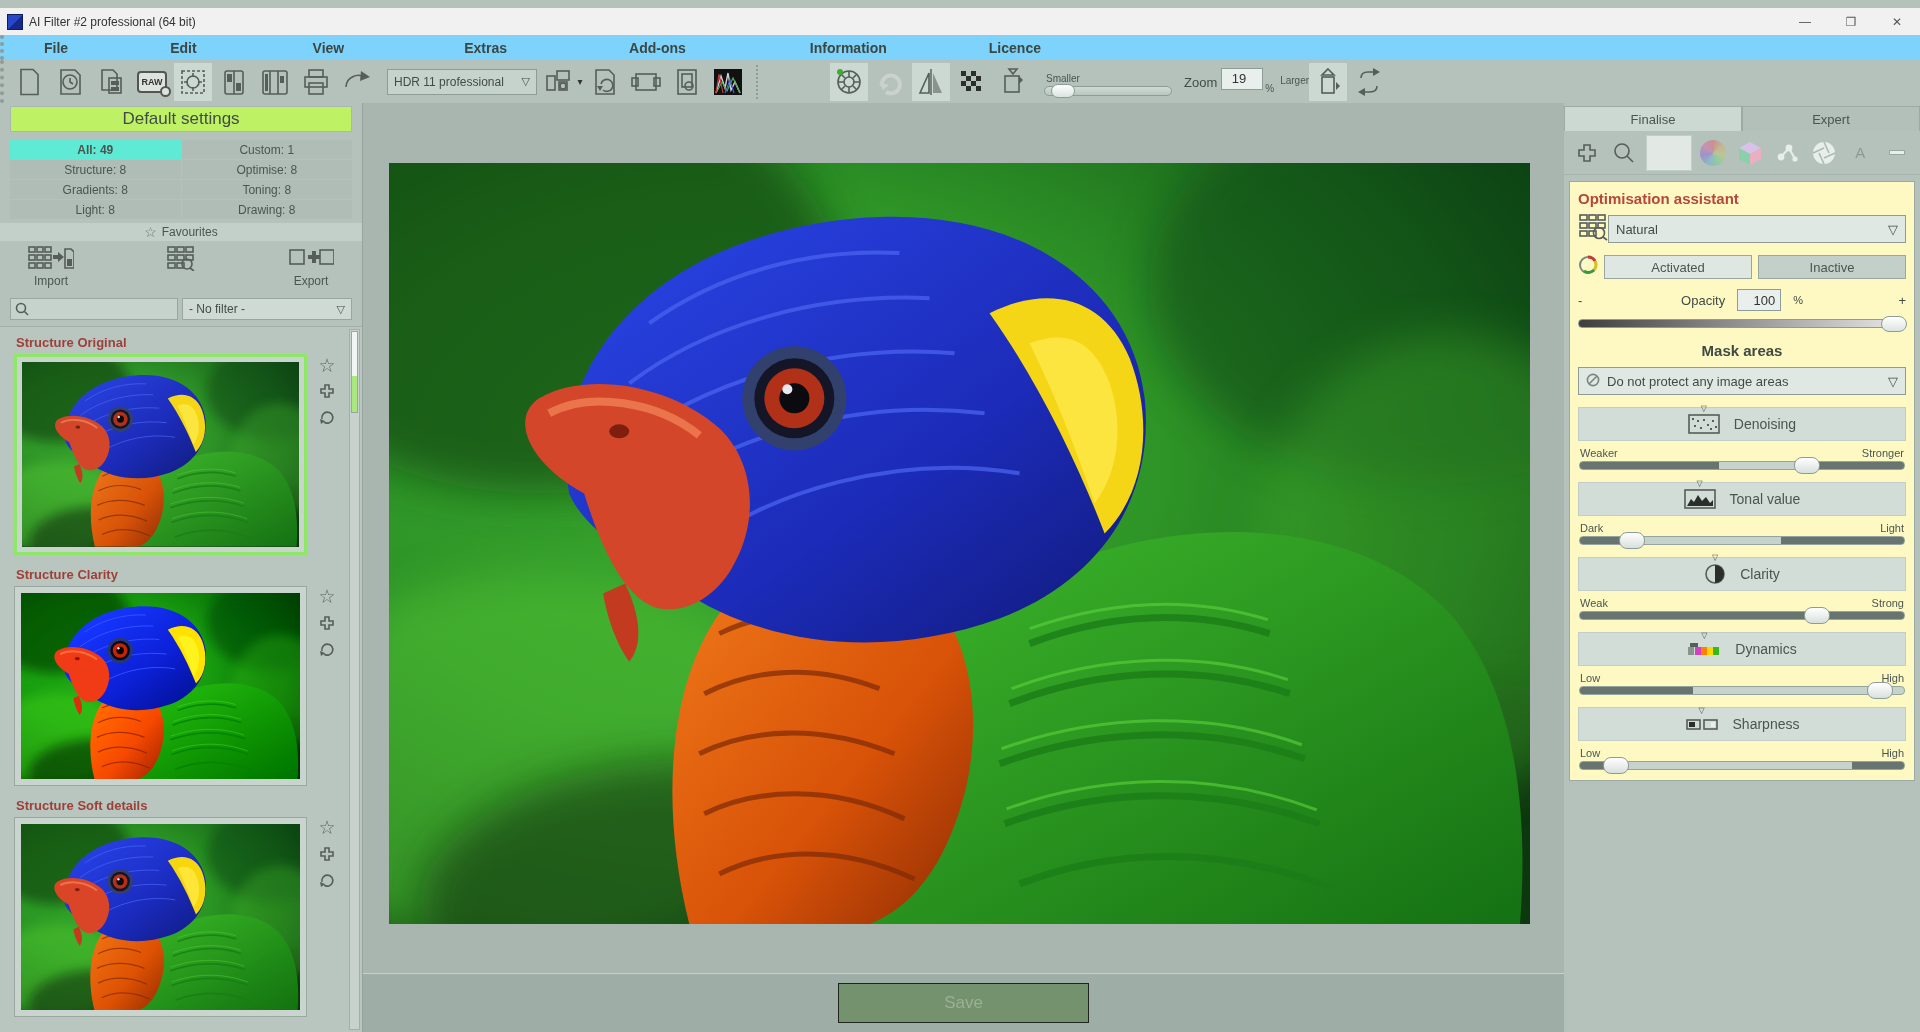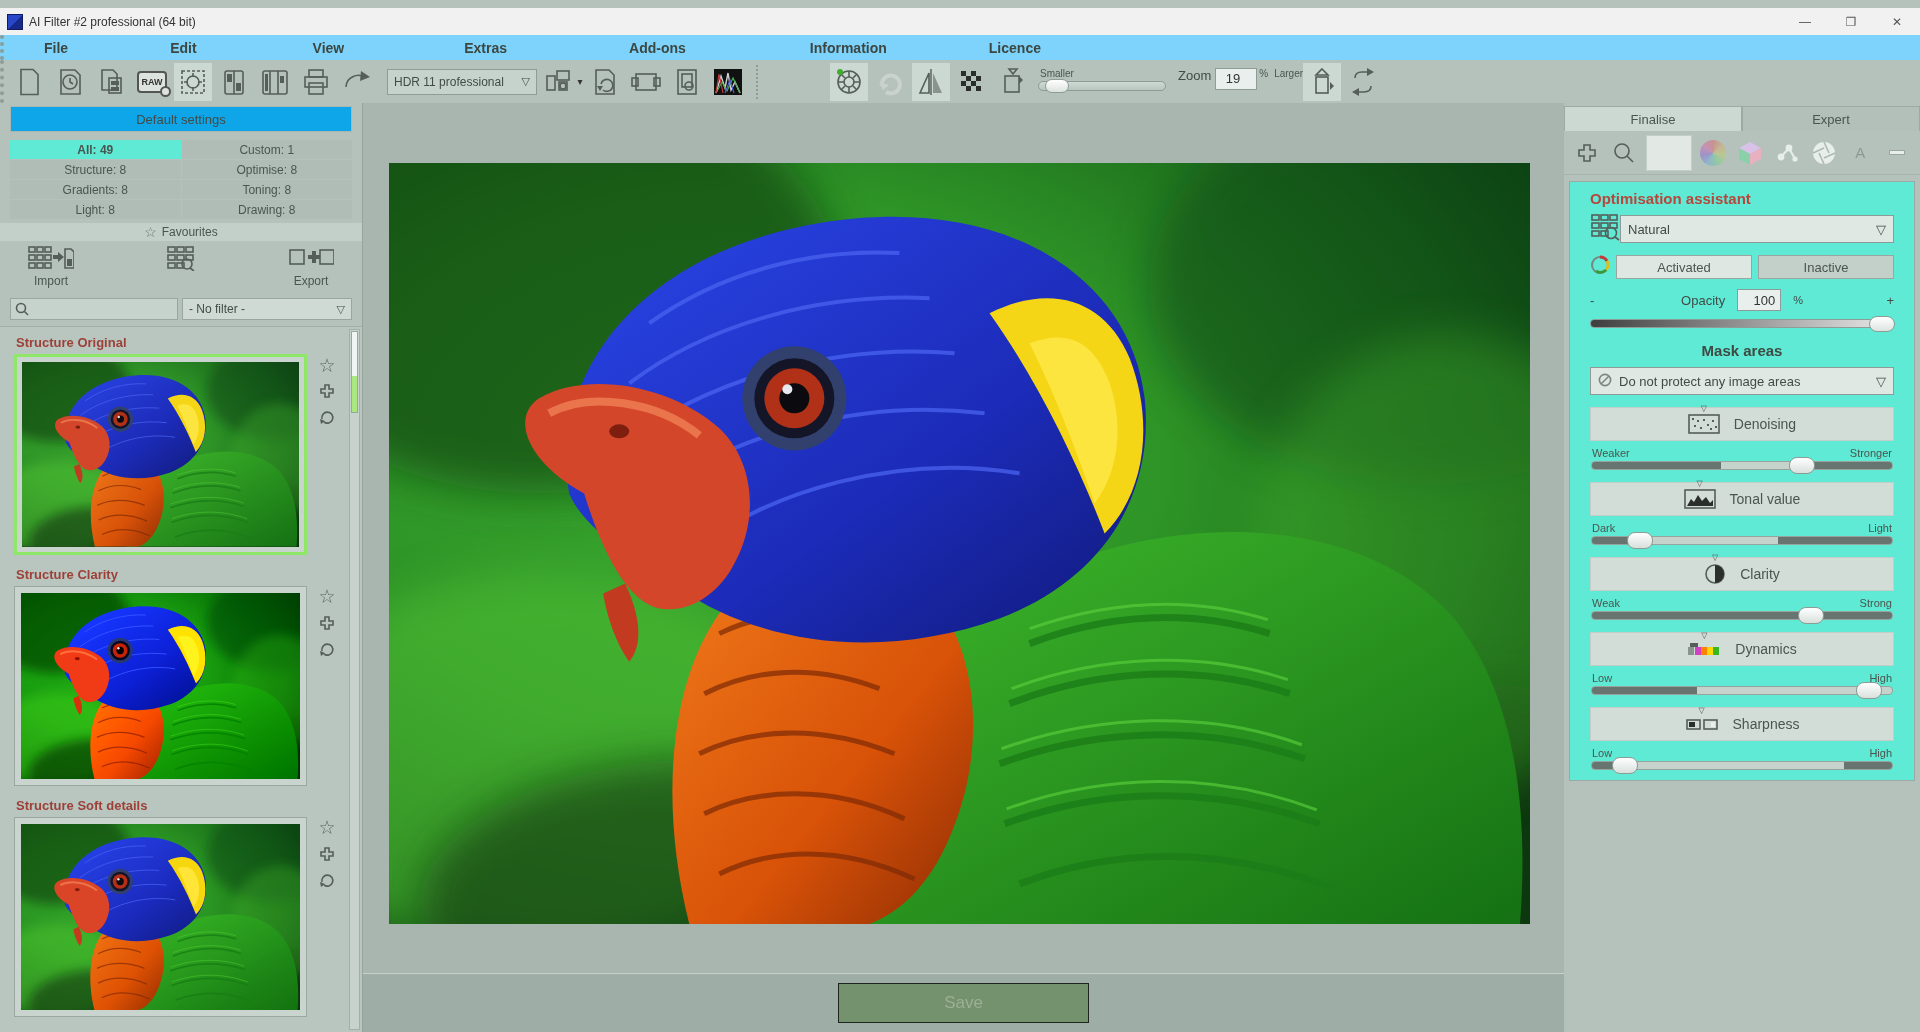--- a/index.html
+++ b/index.html
@@ -29,35 +29,35 @@
   .toolbar { height:43px; background:#b5c2bc; display:flex; align-items:center; border-left:4px dotted #8d9c96; padding-left:6px; flex:0 0 auto; }
   .tb-btn { width:38px; height:38px; display:flex; align-items:center; justify-content:center; margin-right:3px; }
   .tb-btn.sel { background:#ccd8d2; }
   .tb-btn svg { display:block; }
   .tb-sep { width:0; height:34px; border-left:2px dotted #8d9c96; margin:0 6px; }
   .preset-select { width:150px; height:26px; background:#c6d2cc; border:1px solid #8d9c96; display:flex; align-items:center; font-size:12px; color:#414c47; padding:0 6px; margin:0 8px; }
   .preset-select .caret { margin-left:auto; font-size:11px; color:#414c47; }
   .raw-box { width:30px; height:22px; border:2px solid #555; border-radius:4px; background:#ddе3; background:#dde4e0; font-size:9px; font-weight:bold; color:#333; display:flex; align-items:center; justify-content:center; position:relative; }
   .raw-gear { position:absolute; right:-6px; bottom:-6px; width:11px; height:11px; border:2px solid #555; border-radius:50%; background:#dde4e0; }
   .tb-caret { font-size:10px; color:#333; margin-left:2px; }
-  .zoomctl { display:flex; align-items:flex-start; margin-left:3px; }
+  .zoomctl { display:flex; align-items:flex-end; margin-left:9px; }
   .zoom-colL { display:flex; flex-direction:column; align-items:flex-start; }
   .lbl-small { font-size:10px; color:#4a554f; margin-bottom:2px; margin-left:2px; }
   .zoom-slider { position:relative; width:128px; height:10px; background:linear-gradient(180deg,#cfdad4,#b9c6c0); border:1px solid #8d9c96; border-radius:5px; }
   .zoom-thumb { position:absolute; top:-3px; width:24px; height:14px; background:linear-gradient(180deg,#ffffff,#dbe3df); border:1px solid #8d9c96; border-radius:7px; }
   .zoom-label { font-size:13px; color:#414c47; margin:0 4px 6px 12px; }
   .zoom-input { width:42px; height:22px; background:#e9efec; border:1px solid #8d9c96; font-size:13px; color:#333; text-align:right; padding-right:16px; margin-bottom:6px; font-family:"Liberation Sans",sans-serif; }
   .zoom-unit { font-size:10px; color:#4a554f; margin:0 4px 2px 2px; }
 
   
   .body { flex:1; display:flex; min-height:0; }
 
   
   .left-panel { width:363px; background:#b5c2bc; border-right:1px solid #97a49e; display:flex; flex-direction:column; min-height:0; }
-  .ds-btn { height:26px; margin:3px 10px 4px; background:#0ea5e9; border:1px solid #aab7b1; font-size:13px; color:#414c47; display:flex; align-items:center; justify-content:center; }
+  .ds-btn { height:26px; margin:3px 10px 4px; background:#bef264; border:1px solid #aab7b1; font-size:17px; color:#414c47; display:flex; align-items:center; justify-content:center; }
   .cat-grid { display:grid; grid-template-columns:1fr 1fr; gap:1px; margin:4px 10px 0; }
   .cat-cell { height:19px; display:flex; align-items:center; justify-content:center; font-size:12px; color:#4a554f; background:#b0bdb7; }
   .cat-cell.active { background:#5eead4;font-weight:bold; }
   .fav-strip { height:18px; margin:4px 0 0; background:#c3cfc9; display:flex; align-items:center; justify-content:center; font-size:12px; color:#4a554f; gap:5px; }
   .fav-star { font-size:14px; color:#6a756f; }
   .pe-row { display:flex; align-items:flex-start; justify-content:space-between; padding:4px 28px 2px; }
   .pe-item { display:flex; flex-direction:column; align-items:center; font-size:12px; color:#4a554f; gap:3px; }
   .search-row { display:flex; margin:8px 10px 6px; gap:4px; }
   .search-box { flex:0 0 168px; height:22px; background:#c6d2cc; border:1px solid #9aa7a1; display:flex; align-items:center; padding-left:4px; gap:4px; }
   .search-box input { border:none; background:transparent; outline:none; font-size:12px; width:130px; font-family:"Liberation Sans",sans-serif; }
@@ -89,21 +89,21 @@
   .right-panel { width:356px; background:#b5c2bc; display:flex; flex-direction:column; min-height:0; }
   .rtabs { display:flex; padding-top:3px; }
   .rtab { flex:1; height:25px; display:flex; align-items:center; justify-content:center; font-size:13px; color:#4a554f; background:#b3c0ba; border:1px solid #9daaa4; border-bottom:none; }
   .rtab.active { background:#ccd8d2; }
   .rtools { height:44px; display:flex; align-items:center; justify-content:space-between; padding:0 8px; border-bottom:1px solid #a6b3ad; }
   .rtool { width:30px; height:34px; display:flex; align-items:center; justify-content:center; color:#e8eeeb; }
   .rtool.swatch { width:46px; height:36px; background:#e2e9e5; border:1px solid #c2cec8; }
   .rtool.letterA { font-size:15px; color:#8d9a94; }
   .dash { width:16px; height:5px; background:#e8eeeb; border:1px solid #9aa7a1; }
 
-  .rp-box { margin:6px 5px; background:#5eead4; border:1px solid #9daaa4; padding:6px 20px 10px; }
+  .rp-box { margin:6px 5px; background:#fef9c3; border:1px solid #9daaa4; padding:6px 8px 10px; }
   .oa-title { font-size:15px; font-weight:bold; color:#b5473d; margin:2px 0 6px; }
   .oa-row { display:flex; align-items:center; }
   .grid-ico { flex:0 0 auto; }
   .dd-field { flex:1; height:28px; background:#dfe8e3; border:1px solid #8d9c96; display:flex; align-items:center; font-size:13px; color:#414c47; padding:0 7px; gap:7px; }
   .dd-field .caret { margin-left:auto; font-size:13px; color:#414c47; }
   .act-row { display:flex; align-items:center; margin-top:10px; gap:6px; }
   .seg-btn { flex:1; height:24px; display:flex; align-items:center; justify-content:center; font-size:13px; color:#4a554f; background:#c3cfc9; border:1px solid #9aa7a1; }
   .seg-btn.active { background:#dfe7e2; }
   .op-row { display:flex; align-items:center; margin-top:10px; font-size:13px; color:#414c47; }
   .op-minus { width:14px; text-align:left; }

